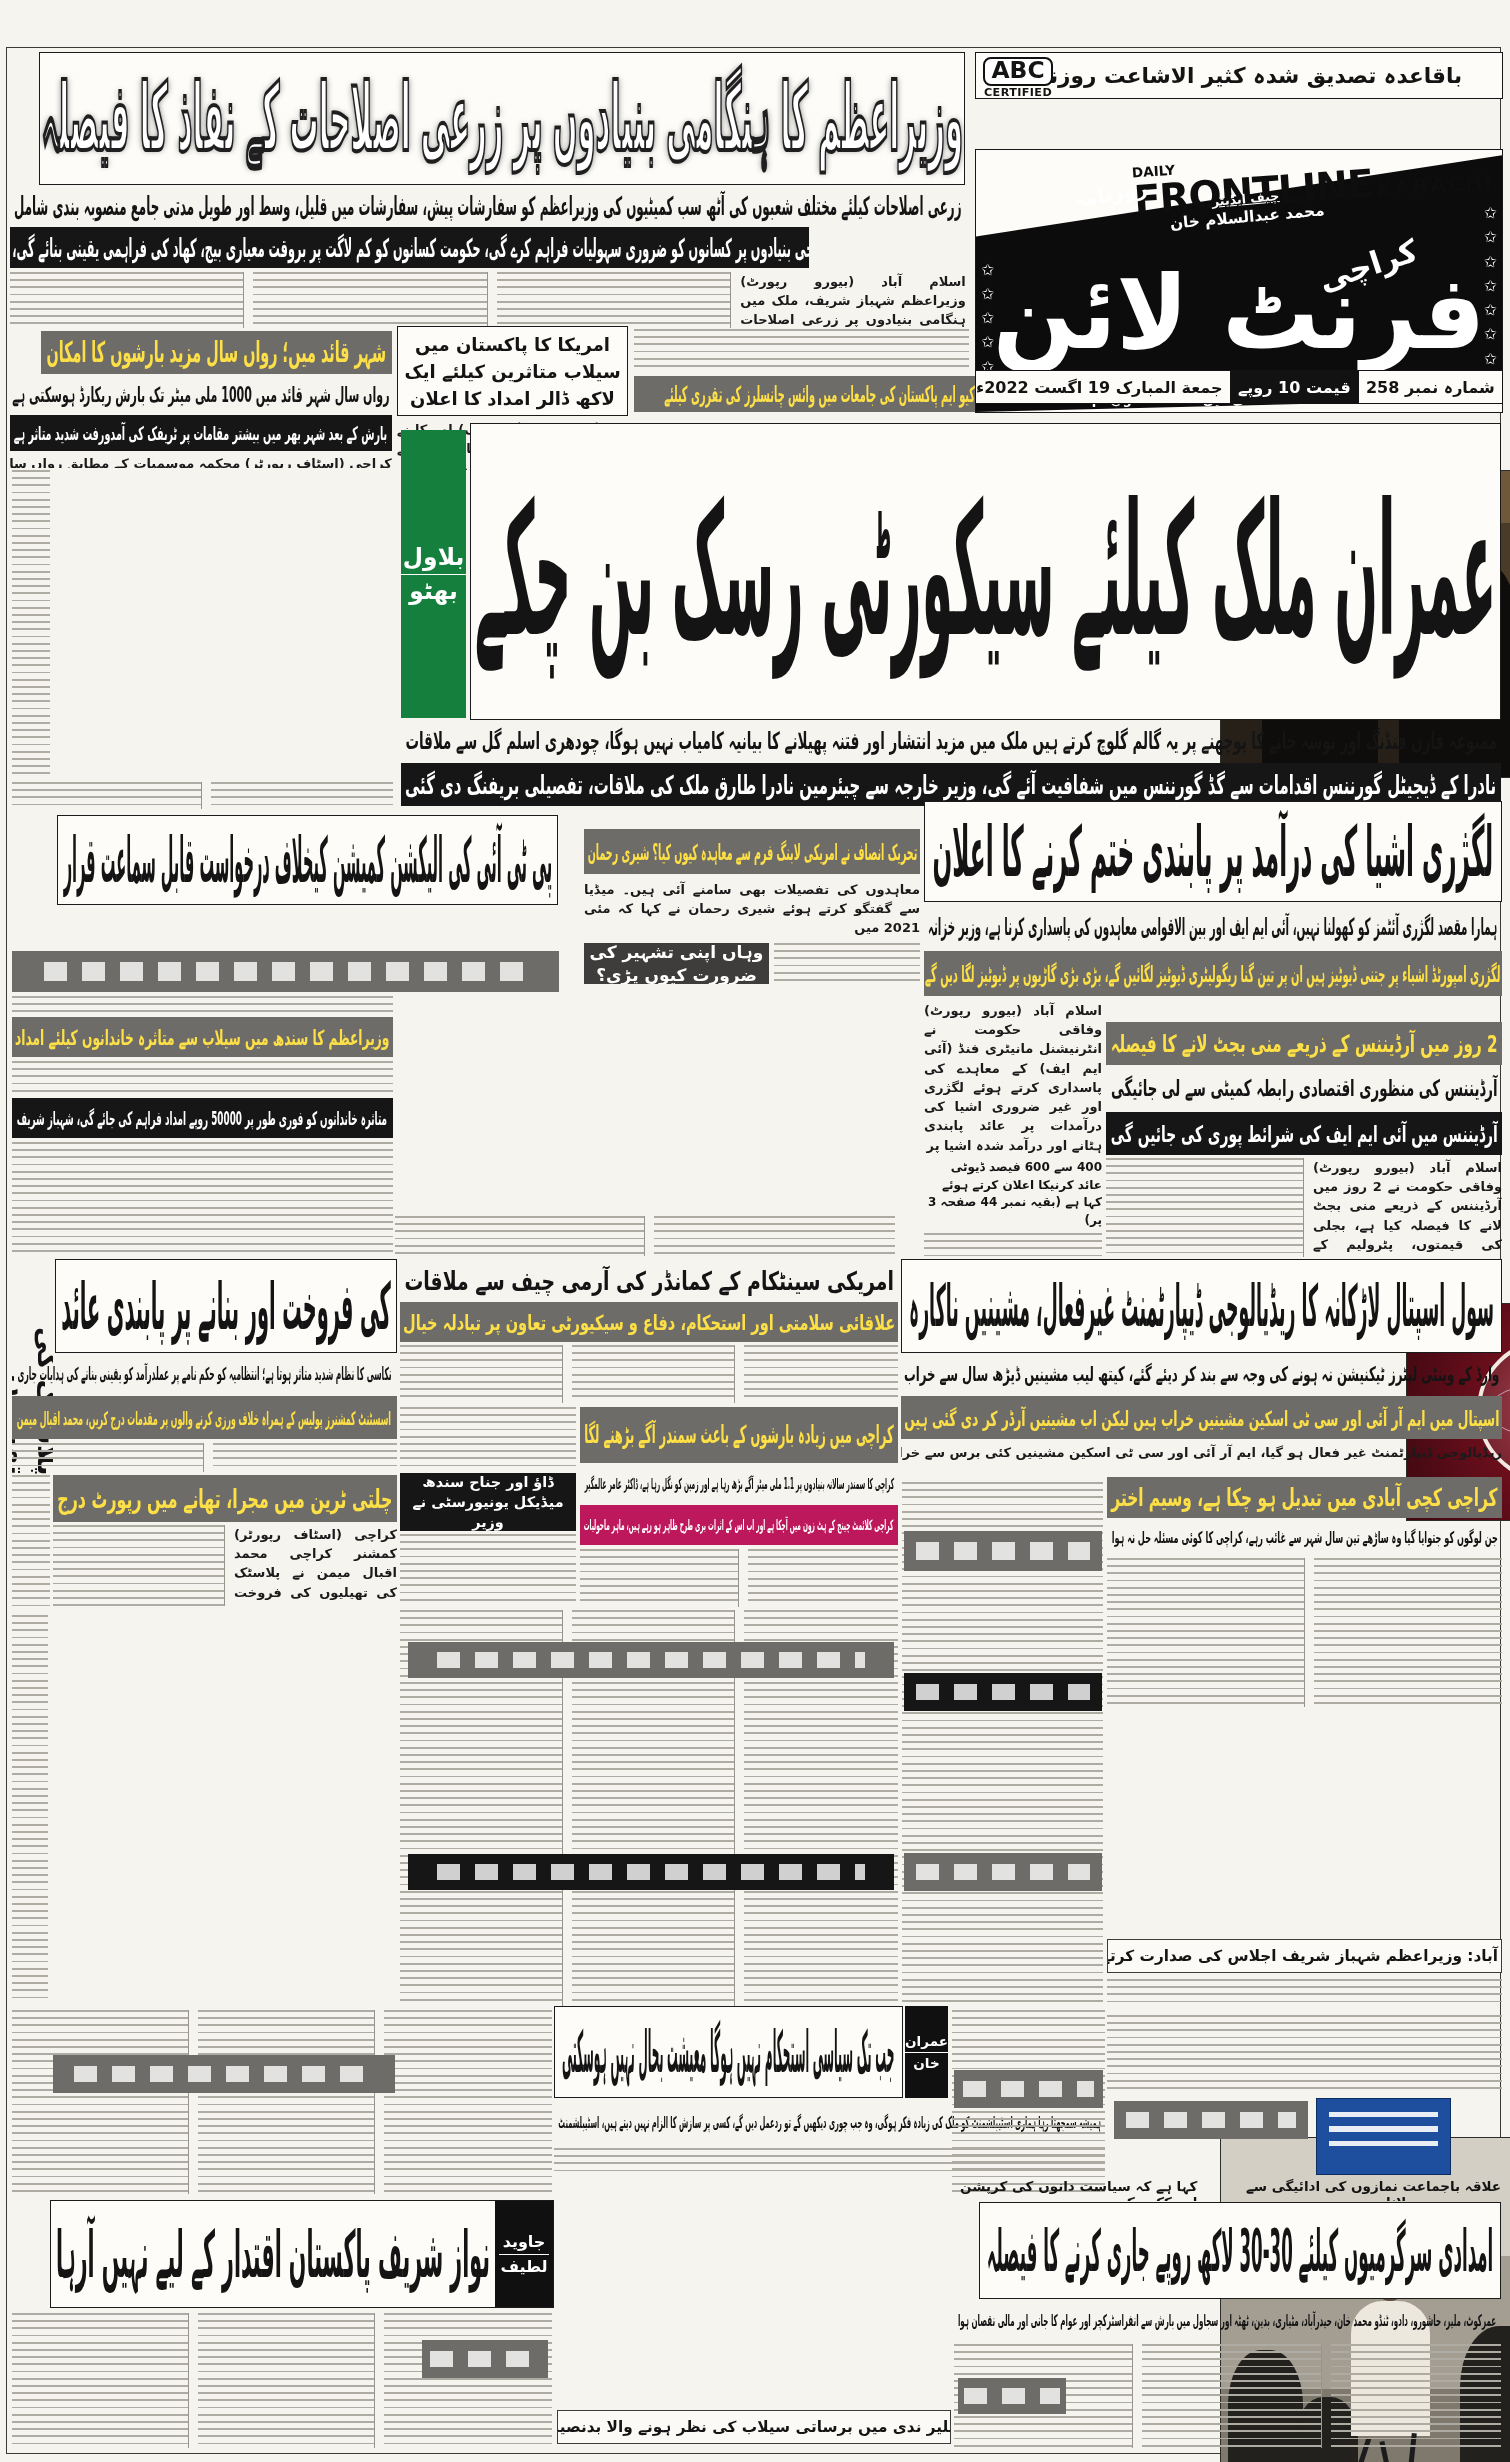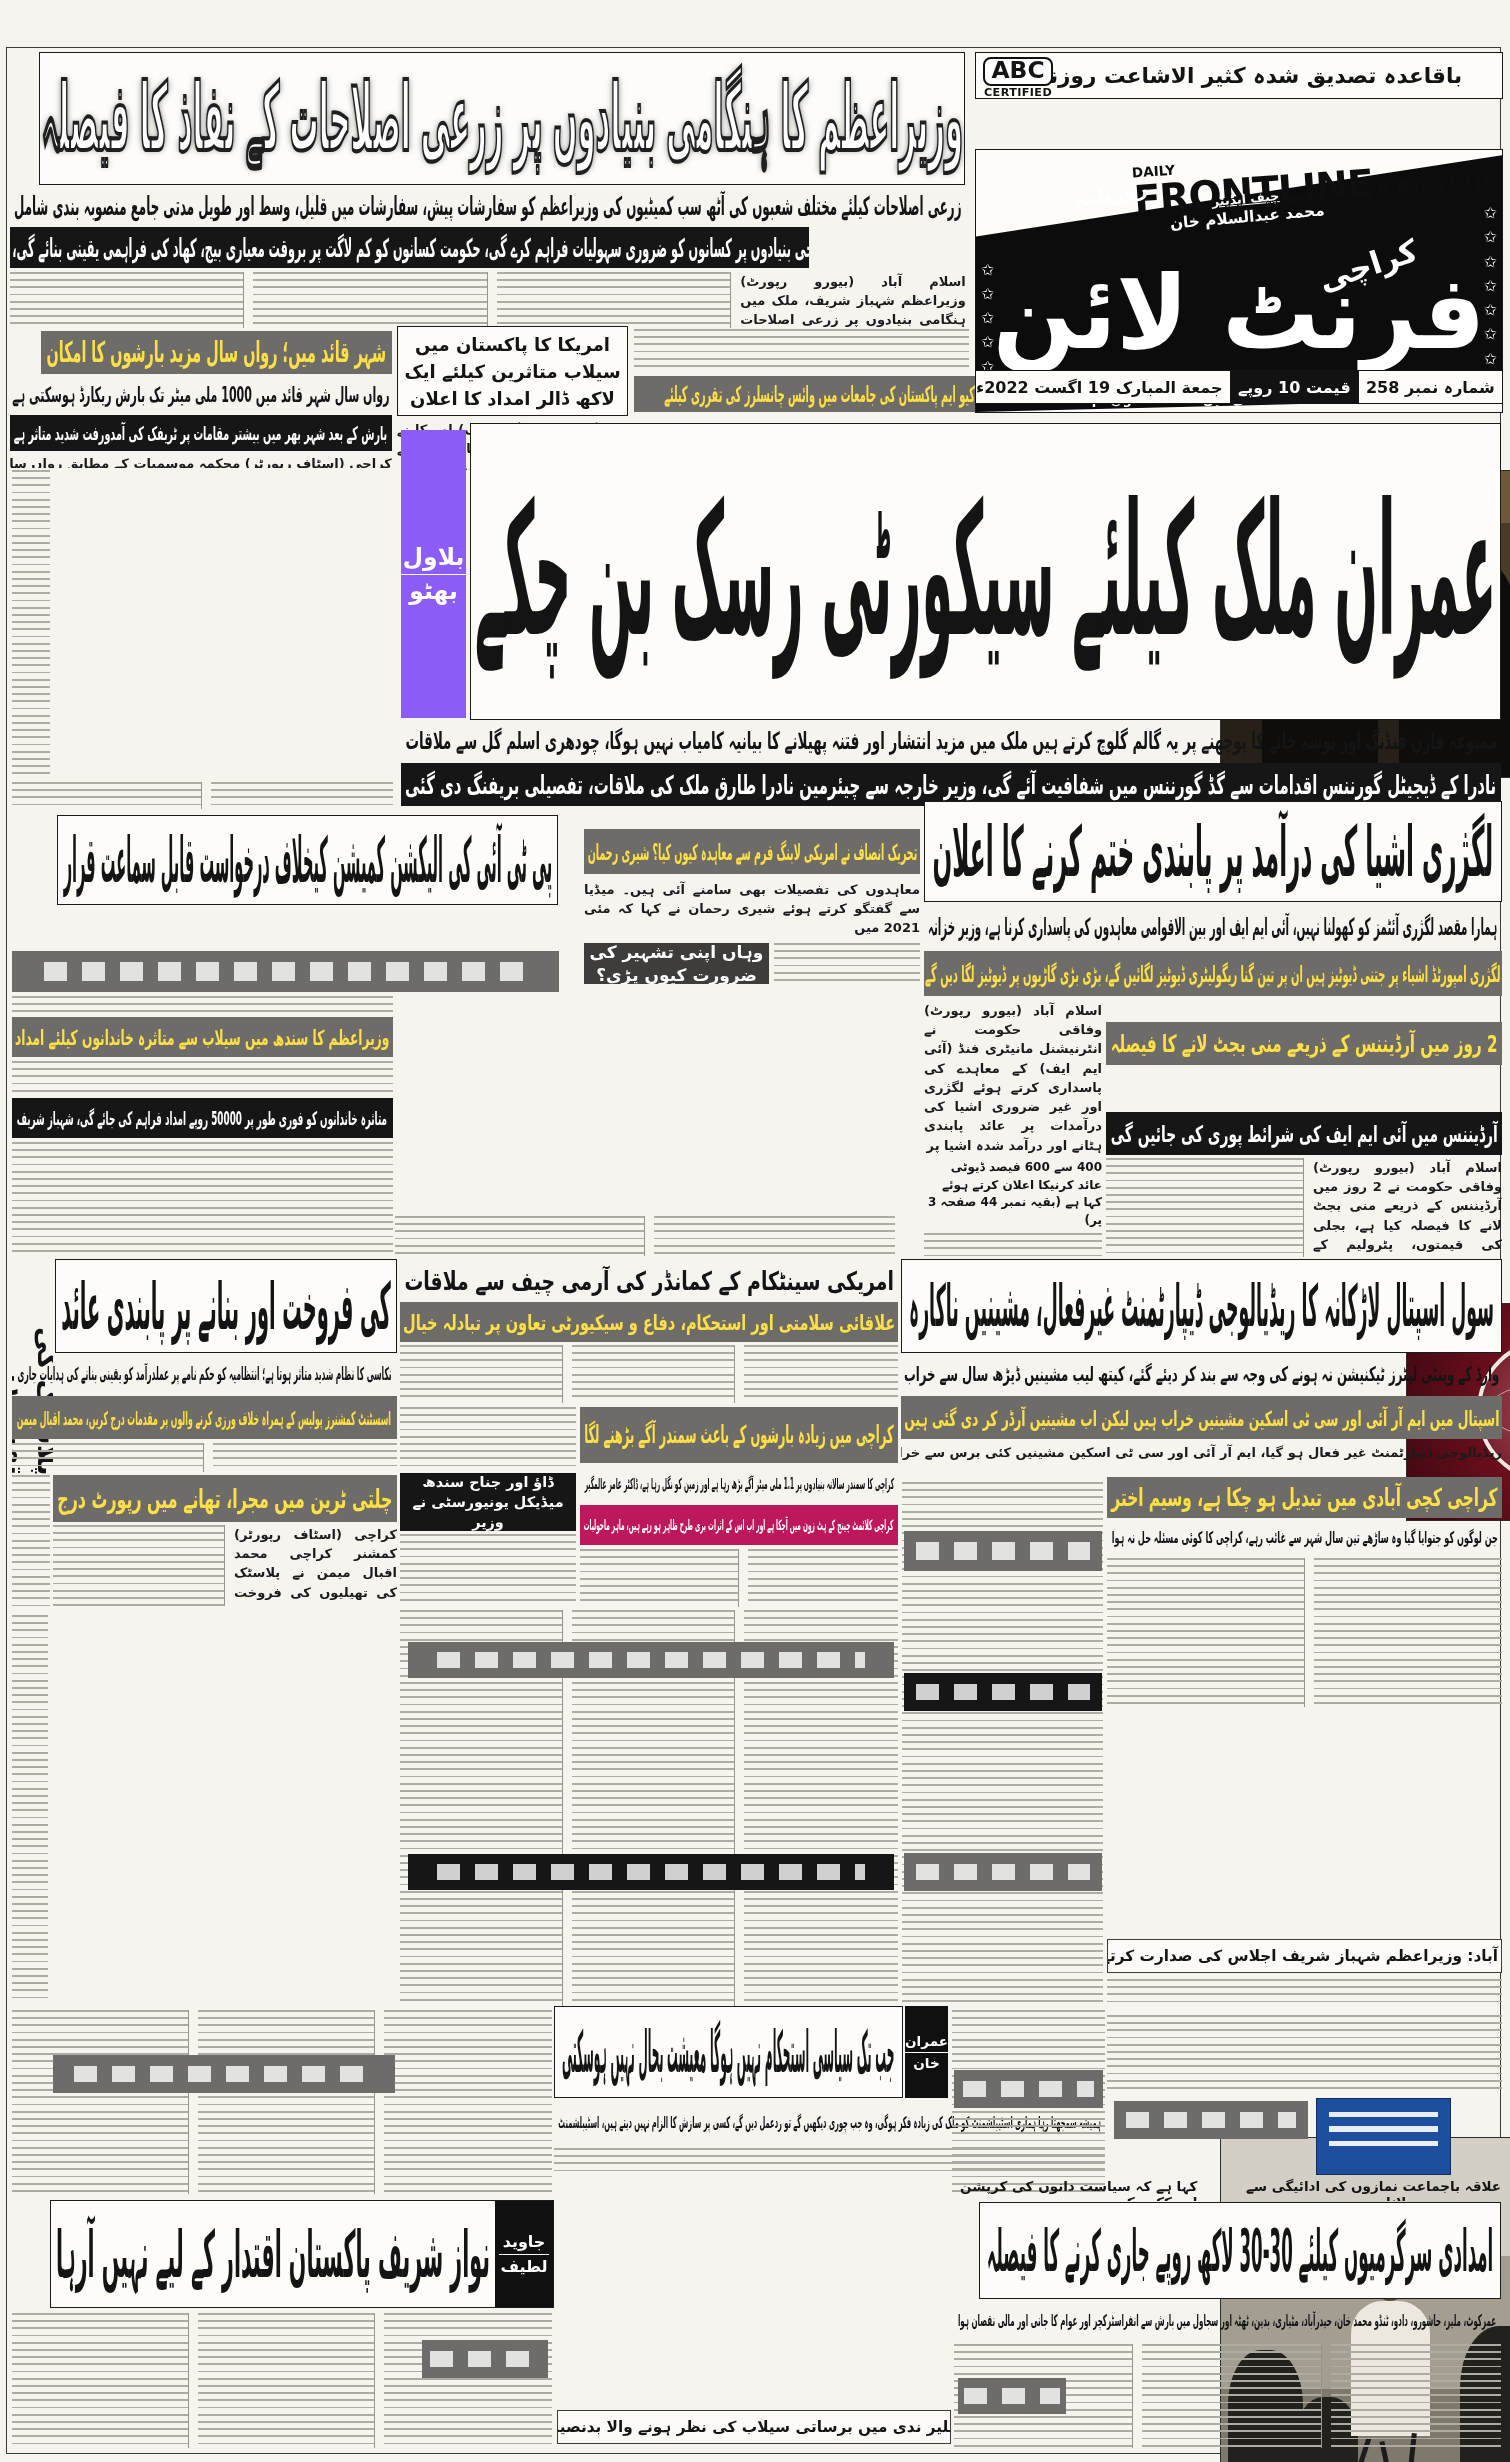--- a/index.html
+++ b/index.html
@@ -22,21 +22,21 @@
   .cols>*+*{border-left:none;border-right:0.9px solid #97948b;padding-right:8px}
   .story-col{display:flex;flex-direction:column;gap:4.5px}
   .grow{flex:1}
   .lead{font-size:13px;font-weight:700;line-height:1.48;text-align:justify;overflow:hidden;color:#1b1b1b}
   .note{font-size:12px;font-weight:700;line-height:1.45;overflow:hidden}
   .ghost::before{content:"";display:block;width:88%;height:44%;margin:auto;
      background:repeating-linear-gradient(90deg,rgba(255,255,255,.8) 0 23.4px,transparent 23.4px 38px)}
   .kicker{background:#101010;color:#fff;display:flex;flex-direction:column;align-items:center;justify-content:center;font-weight:bold;text-align:center;overflow:hidden}
   .kicker .w{padding:2.7px 3.6px;font-size:18px;white-space:nowrap}
   .kicker .w:first-child{border-bottom:1.8px solid #fff}
-  .kicker.gray{background:#8b5cf6}
+  .kicker.gray{background:#15803d}
   .caption{background:#fbfaf6;border:0.9px solid #3c3c3a;display:flex;align-items:center;justify-content:center;font-weight:700;font-size:15.3px;overflow:hidden}
   .caption>span{white-space:nowrap}
   .outlined{color:#fff;-webkit-text-stroke:2.2px #1f1f1f;text-shadow:0 0 6.3px rgba(110,110,110,.95),0 0 1.8px #666;font-weight:900}
   .vtext{writing-mode:vertical-rl;text-orientation:mixed;font-weight:900;display:flex;align-items:center;justify-content:center;overflow:hidden}
 
   
   .cert-bar{border:1.8px solid #171717;background:#fdfcf8;display:flex;align-items:center;justify-content:center;position:relative}
   .cert-bar>span{font-weight:800;font-size:21.6px;white-space:nowrap}
   .abc{position:absolute;left:7.2px;top:3.6px;text-align:center;direction:ltr}
   .abc .abc-box{border:2.7px solid #101010;border-radius:8px;font-weight:900;font-size:23.4px;line-height:1;padding:0.9px 6.3px;background:#fff;font-family:"DejaVu Sans",sans-serif}
@@ -251,20 +251,23 @@
 
   </div>
   <div class="abs cols" style="left:396px;top:1216px;width:500px;height:40px">
     <div class="fill"></div>
     <div class="fill"></div>
   </div>
 
   <div class="abs band" style="left:1107px;top:1022px;width:396px;height:43px">
     <span style="font-size: 20.7px; transform-origin: center center; transform: scale(0.732538, 1.15);">2 روز میں آرڈیننس کے ذریعے منی بجٹ لانے کا فیصلہ</span>
   </div>
+  <div class="abs subline" style="left:1107px;top:1068px;width:396px;height:40px">
+    <span style="font-size: 20.7px; transform-origin: center center; transform: scale(0.643713, 1.1);">آرڈیننس کی منظوری اقتصادی رابطہ کمیٹی سے لی جائیگی</span>
+  </div>
   <div class="abs strip" style="left:1107px;top:1112px;width:396px;height:43px">
     <span style="font-size: 20.7px; transform-origin: center center; transform: scale(0.66874, 1.1);">آرڈیننس میں آئی ایم ایف کی شرائط پوری کی جائیں گی</span>
   </div>
   <div class="abs cols" style="left:1107px;top:1158px;width:396px;height:99px">
     <div class="story-col">
       <div class="lead">اسلام آباد (بیورو رپورٹ) وفاقی حکومت نے 2 روز میں آرڈیننس کے ذریعے منی بجٹ لانے کا فیصلہ کیا ہے، بجلی کی قیمتوں، پٹرولیم کے نرخوں اور ایف</div>
       <div class="fill grow"></div>
     </div>
     <div class="fill"></div>
   </div>

